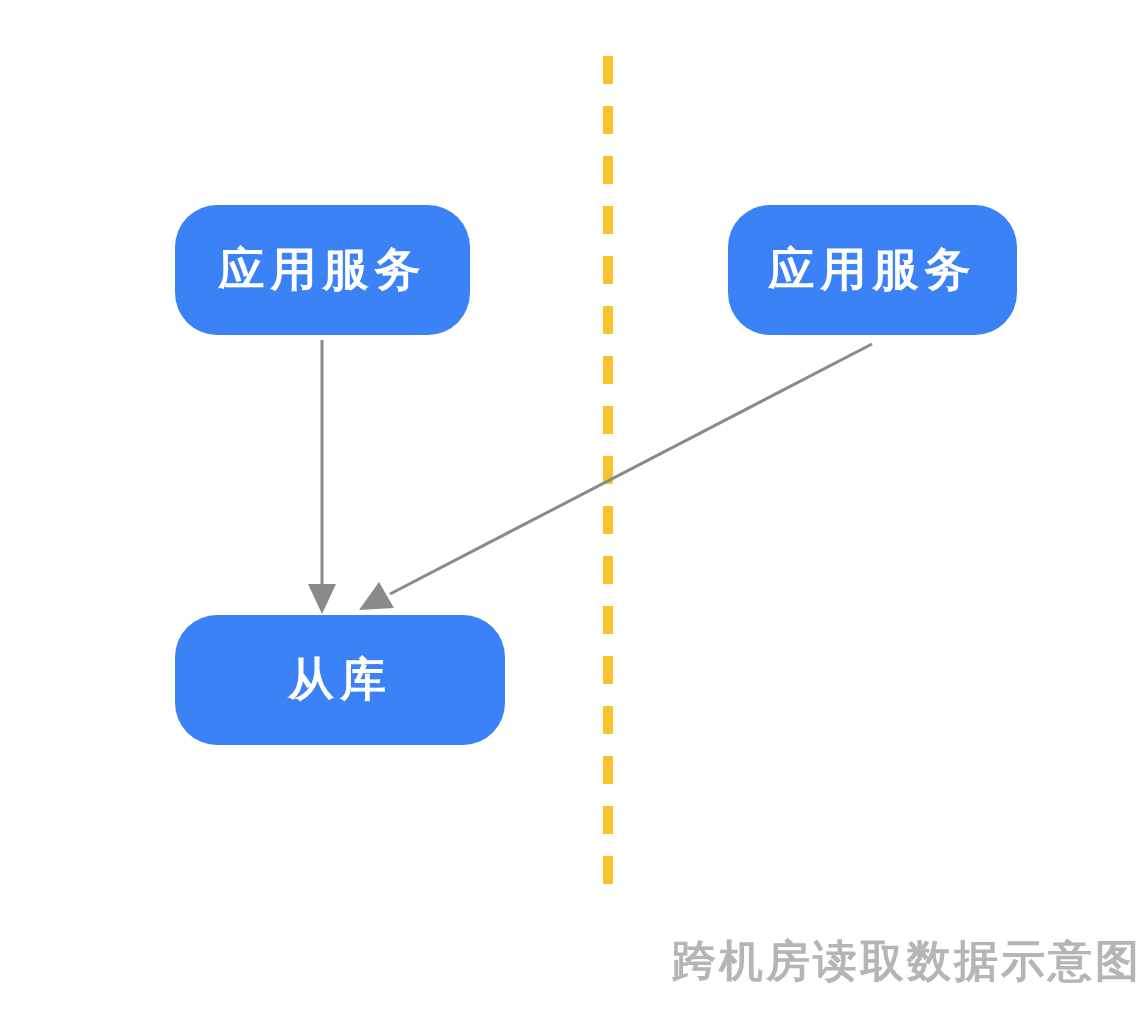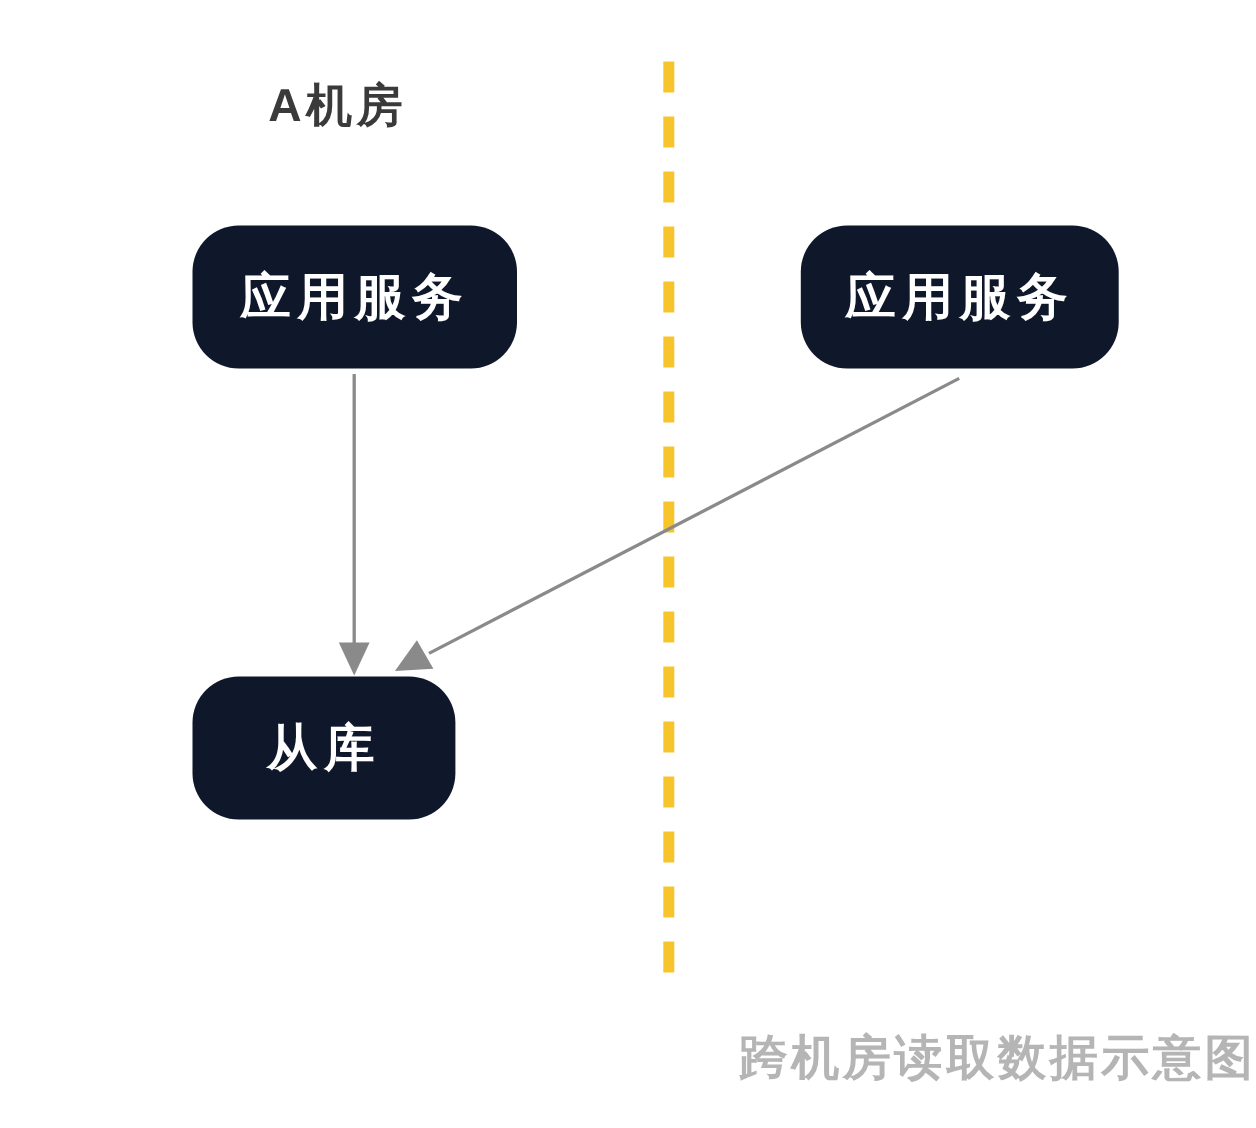--- a/index.html
+++ b/index.html
@@ -22,35 +22,35 @@
     font-size: 42px;
     font-weight: 600;
     color: #3a3a3a;
     letter-spacing: 4px;
   }
   .region-label.left  { left: 207px; top: 68px; }
   .region-label.right { left: 770px; top: 68px; }
 
   .node {
     position: absolute;
-    background: #0f172a;
+    background: #3b82f6;
     border-radius: 42px;
     display: flex;
     align-items: center;
     justify-content: center;
   }
   .node .node-text {
     color: #ffffff;
     font-size: 46px;
     font-weight: 600;
     letter-spacing: 6px;
   }
   .node.app-a  { left: 175px; top: 205px; width: 295px; height: 130px; }
   .node.app-b  { left: 728px; top: 205px; width: 289px; height: 130px; }
-  .node.slave  { left: 175px; top: 615px; width: 239px; height: 130px; }
+  .node.slave  { left: 175px; top: 615px; width: 330px; height: 130px; }
 
   .arrows-layer {
     position: absolute;
     left: 0;
     top: 0;
     width: 1142px;
     height: 1025px;
     pointer-events: none;
   }
 
@@ -64,21 +64,20 @@
     font-weight: 600;
     color: #b5b5b5;
     letter-spacing: 3px;
   }
 </style>
 </head>
 <body>
 
 <div class="canvas">
 
-  <div class="region-label left">A机房</div>
 
   <svg class="arrows-layer" viewBox="0 0 1142 1025" xmlns="http://www.w3.org/2000/svg">
 
     <line x1="608" y1="56" x2="608" y2="903" stroke-width="10" stroke-dasharray="28 22" stroke="#f7c52b"></line>
 
     <line x1="322" y1="340" x2="322" y2="586" stroke-width="3" stroke="#8a8a8a"></line>
     <polygon points="322,614 308,584 336,584" fill="#8a8a8a"></polygon>
 
     <line x1="872" y1="344" x2="390" y2="594" stroke-width="3" stroke="#8a8a8a"></line>
     <polygon points="359,610 379,582 394,608" fill="#8a8a8a"></polygon>

